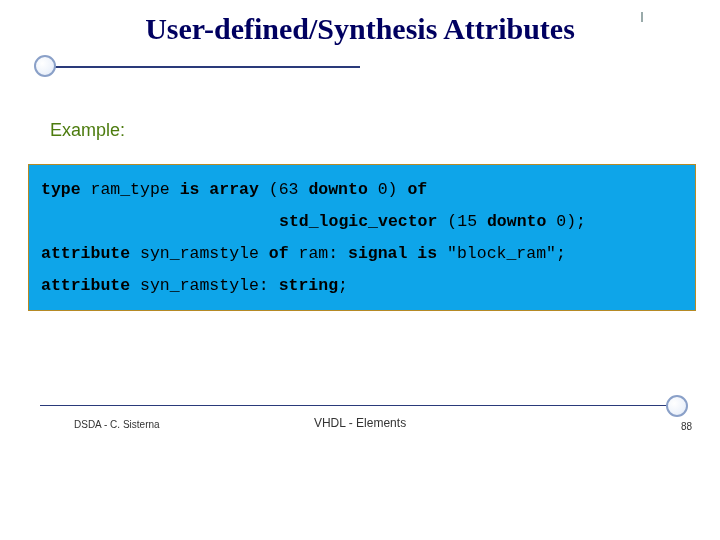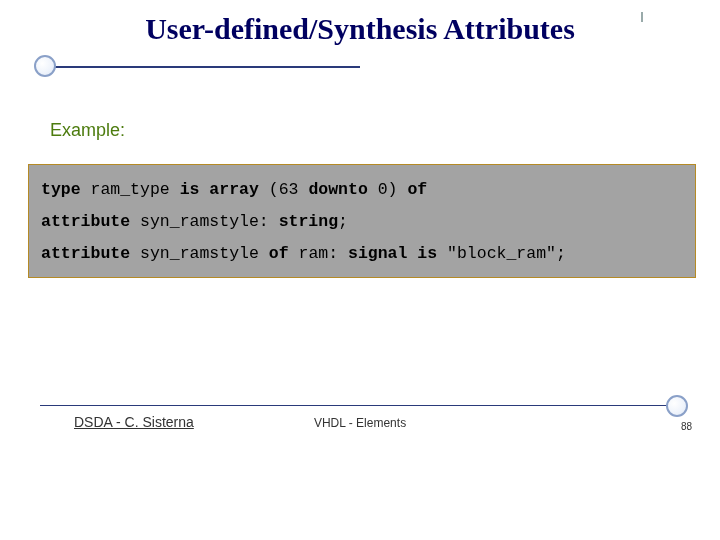--- a/index.html
+++ b/index.html
@@ -7,50 +7,51 @@
   .slide { position: relative; width: 720px; height: 448px; }
 
   .title-block { position: absolute; top: 12px; left: 40px; right: 40px; }
   .title { font-family: "Times New Roman", Times, serif; font-weight: 700; color: #000060; font-size: 30px; text-align: center; }
   .title-underline { position: absolute; left: 0; right: 320px; top: 54px; border-top: 2px solid #2a3a7a; }
   .title-sphere { position: absolute; left: -6px; top: 43px; width: 22px; height: 22px; border: 2px solid #8aa0c8; border-radius: 50%; background: radial-gradient(circle at 35% 35%, #fff 0%, #eef3fb 60%, #dce6f5 100%); }
   .title-tick { position: absolute; right: 37px; top: 0px; width: 2px; height: 10px; background: #9aa; }
 
   .example { position: absolute; top: 120px; left: 50px; font-size: 18px; color: #4d7c0f; }
 
-  .codebox { position: absolute; top: 164px; left: 28px; width: 668px; border: 1.5px solid #b58a25; background: #a3a3a3; padding: 16px 8px 14px 12px; }
+  .codebox { position: absolute; top: 164px; left: 28px; width: 668px; border: 1.5px solid #b58a25; background: #0ea5e9; padding: 16px 8px 14px 12px; }
   .code-line { font-family: "Courier New", Courier, monospace; font-size: 16.5px; color: #000; white-space: pre; margin-bottom: 14px; line-height: 1.1; }
   .code-line:last-child { margin-bottom: 0; }
   .kw { font-weight: 700; }
   .indent2 { padding-left: 238px; }
 
   .footer-line { position: absolute; left: 40px; right: 40px; bottom: 42px; border-top: 1.5px solid #2a3a7a; }
   .footer-sphere { position: absolute; right: 32px; bottom: 31px; width: 22px; height: 22px; border: 2px solid #8aa0c8; border-radius: 50%; background: radial-gradient(circle at 35% 35%, #fff 0%, #eef3fb 60%, #dce6f5 100%); }
-  .footer-left { position: absolute; left: 74px; bottom: 18px; font-size: 14px; color: #333; text-decoration: underline; }
+  .footer-left { position: absolute; left: 74px; bottom: 18px; font-size: 10px; color: #333; }
   .footer-center { position: absolute; left: 0; right: 0; bottom: 18px; text-align: center; font-size: 12px; color: #333; }
   .footer-right { position: absolute; right: 28px; bottom: 16px; font-size: 10px; color: #333; margin-left: 10px; }
 </style>
 </head>
 <body>
 
 <div class="slide">
 
   <div class="title-block">
     <div class="title">User-defined/Synthesis Attributes</div>
     <div class="title-underline"></div>
     <div class="title-sphere"></div>
     <div class="title-tick"></div>
   </div>
 
   <div class="example">Example:</div>
 
   <div class="codebox">
     <div class="code-line"><span class="kw">type </span><span>ram_type </span><span class="kw">is array </span><span>(63 </span><span class="kw">downto </span><span>0) </span><span class="kw">of</span></div>
+    <div class="code-line indent2"><span class="kw">std_logic_vector </span><span>(15 </span><span class="kw">downto </span><span>0);</span></div>
+    <div class="code-line"><span class="kw">attribute </span><span>syn_ramstyle </span><span class="kw">of </span><span>ram: </span><span class="kw">signal is </span><span>"block_ram";</span></div>
     <div class="code-line"><span class="kw">attribute </span><span>syn_ramstyle: </span><span class="kw">string</span><span>;</span></div>
-    <div class="code-line"><span class="kw">attribute </span><span>syn_ramstyle </span><span class="kw">of </span><span>ram: </span><span class="kw">signal is </span><span>"block_ram";</span></div>
   </div>
 
   <div class="footer-line"></div>
   <div class="footer-sphere"></div>
   <div class="footer-left">DSDA - C. Sisterna</div>
   <div class="footer-center">VHDL - Elements</div>
   <div class="footer-right">88</div>
 
 </div>
 

